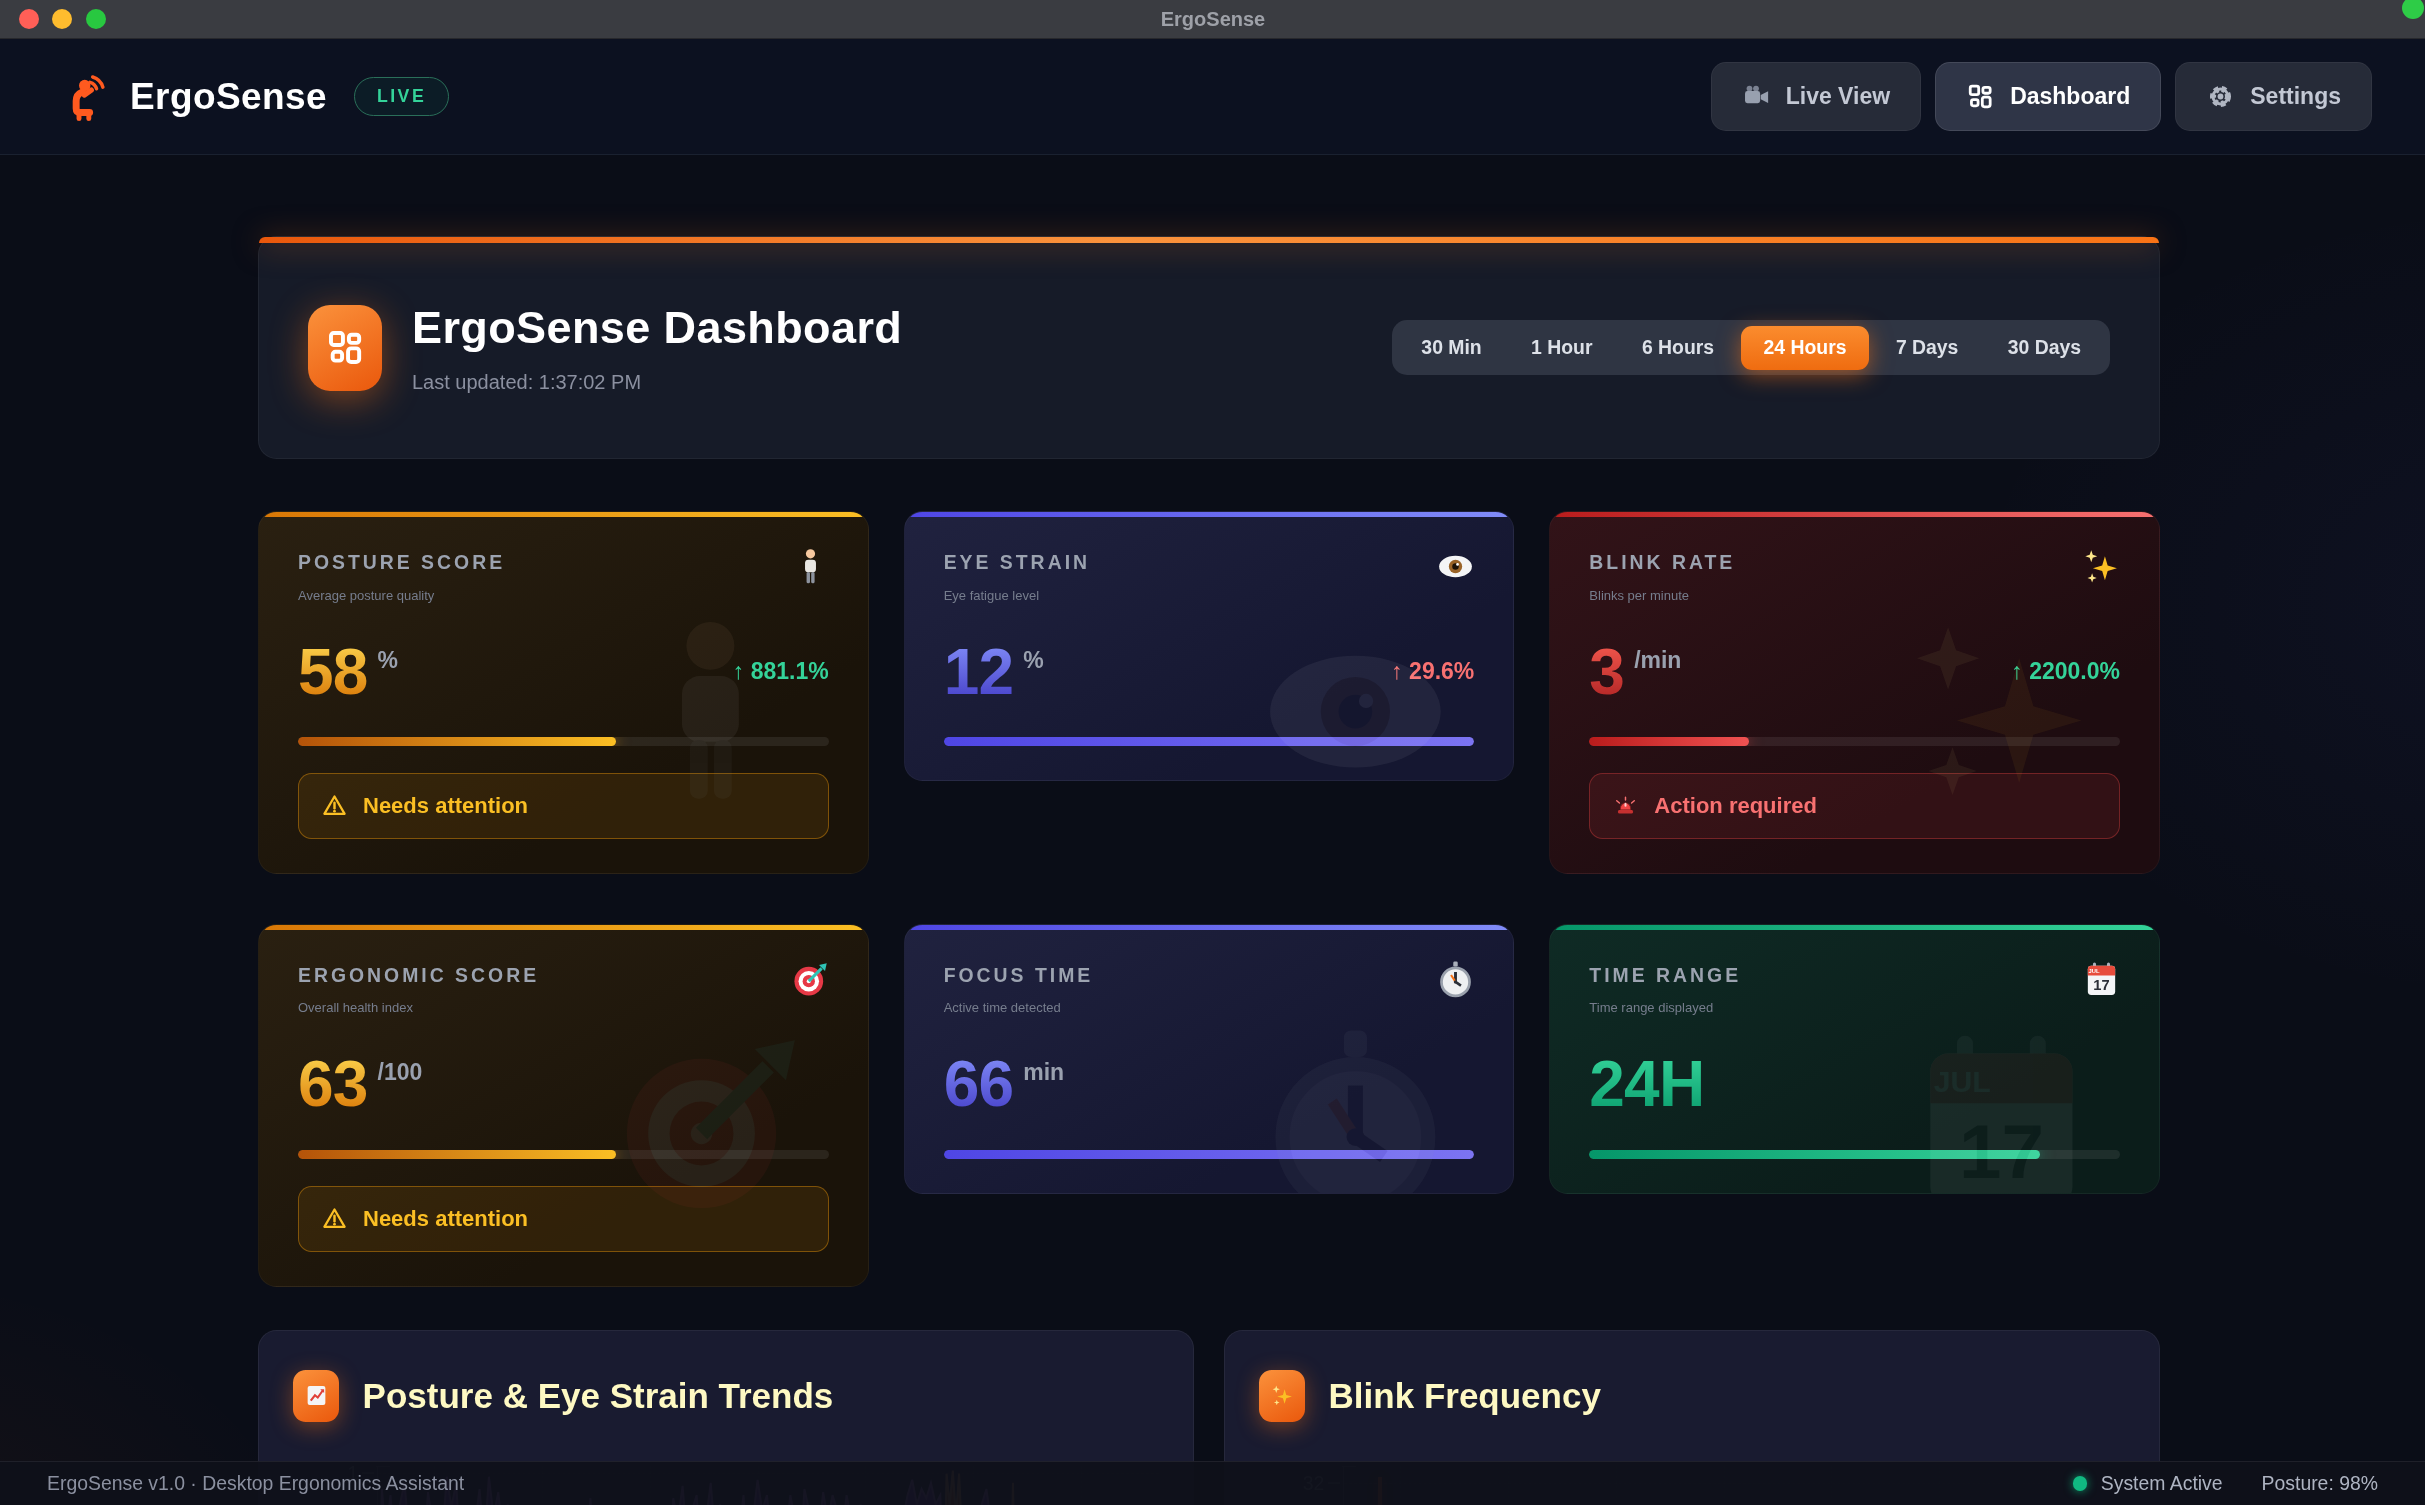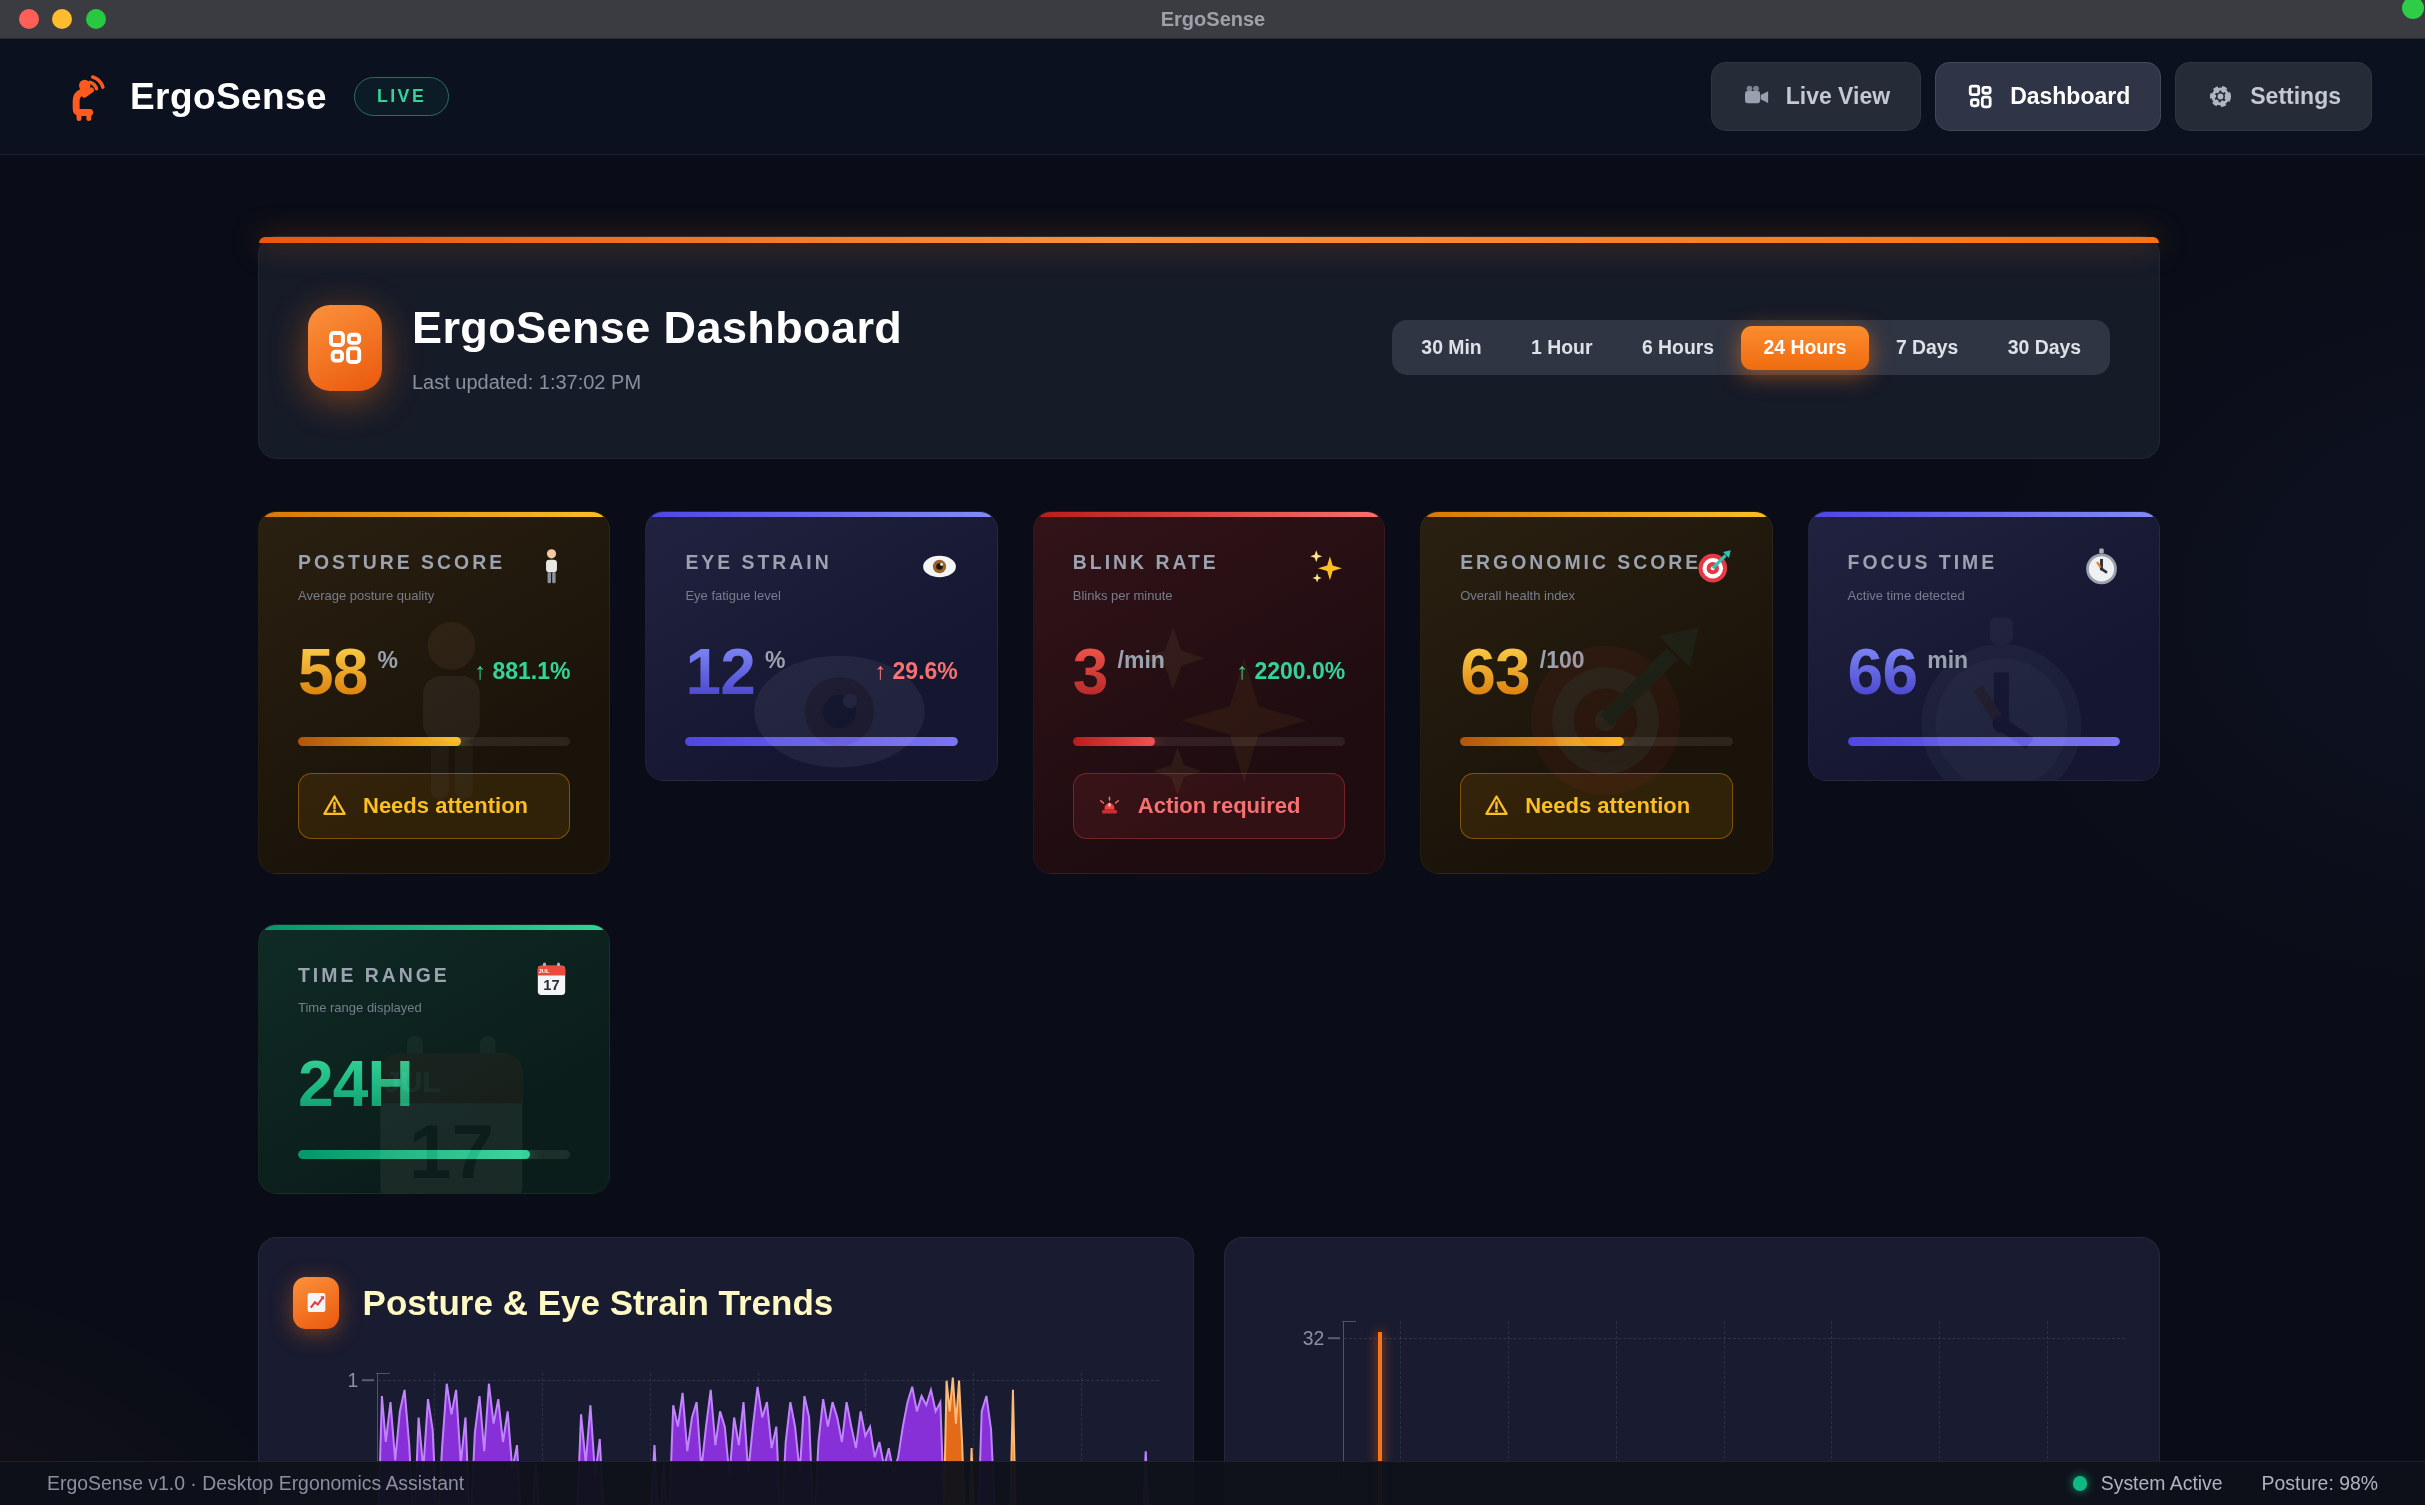--- a/index.html
+++ b/index.html
@@ -61,21 +61,21 @@
   .hero-title{ font-size:45px; font-weight:800; color:#ffffff; letter-spacing:0.4px;}
   .hero-updated{ font-size:20px; color:#8b90a0; margin-top:17px;}
   .time-control{ margin-left:auto; background:rgba(52,58,72,0.85); border-radius:15px;
     padding:5.9px; display:flex; gap:3.4px; align-items:center;}
   .time-btn{ height:44px; padding:0 23px; border-radius:11px; display:flex; align-items:center;
     font-size:19.4px; font-weight:600; color:#dde1e8; cursor:pointer; white-space:nowrap;}
   .time-btn.active{ background:linear-gradient(180deg,#fb8c2e,#ef6c10); color:#fff; font-weight:700;
     box-shadow:0 5px 22px rgba(249,115,22,0.55);}
 
   
-  .metrics{ margin-top:52px; display:grid; grid-template-columns:repeat(5,1fr);
+  .metrics{ margin-top:52px; display:grid; grid-template-columns:repeat(3,1fr);
     column-gap:35px; row-gap:50px; align-items:start;}
   .card{ position:relative; border-radius:18.6px; padding:39px 39px 34px;
     border:0.8px solid rgba(255,255,255,0.04); overflow:hidden;}
   .card-topbar{ position:absolute; top:0; left:0; right:0; height:5px;}
   .card.amber{ background:linear-gradient(150deg,#2a2011,#1a1309 70%);}
   .card.amber .card-topbar{ background:linear-gradient(90deg,#d97706,#fbbf24);}
   .card.purple{ background:linear-gradient(150deg,#20223f,#151731 70%);}
   .card.purple .card-topbar{ background:linear-gradient(90deg,#4f46e5,#818cf8);}
   .card.red{ background:linear-gradient(150deg,#321318,#1e0c10 70%);}
   .card.red .card-topbar{ background:linear-gradient(90deg,#b91c1c,#f87171);}
@@ -457,20 +457,28 @@
             <div class="hgrid" style="top: 4.7619%;"></div>
             <svg viewBox="0 0 100 100" preserveAspectRatio="none">
               <path d="M 0 100 L 0 100.00 L 0.5 14.29 L 1 42.86 L 1.6 18.10 L 2.2 54.29 L 2.8 23.81 L 3.4 10.48 L 4 44.76 L 4.6 100.00 L 5.2 27.62 L 5.8 60.00 L 6.4 16.19 L 7 35.24 L 7.6 100.00 L 8.2 46.67 L 8.8 6.67 L 9.4 25.71 L 10 10.48 L 10.6 56.19 L 11.2 27.62 L 11.8 100.00 L 12.4 37.14 L 13 14.29 L 13.6 48.57 L 14.2 6.67 L 14.8 31.43 L 15.4 16.19 L 16 42.86 L 16.6 23.81 L 17.2 60.00 L 17.8 44.76 L 18.4 100.00 L 19.6 100.00 L 20.2 56.19 L 20.8 100.00 L 25.4 100.00 L 26 25.71 L 26.6 56.19 L 27.2 20.00 L 27.8 63.81 L 28.4 40.95 L 29 100.00 L 34.8 100.00 L 35.4 44.76 L 36 100.00 L 36.6 56.19 L 37.2 100.00 L 37.8 20.00 L 38.4 33.33 L 39 12.38 L 39.6 48.57 L 40.2 27.62 L 40.8 18.10 L 41.4 60.00 L 42 33.33 L 42.6 10.48 L 43.2 44.76 L 43.8 23.81 L 44.4 33.33 L 45 63.81 L 45.6 27.62 L 46.2 44.76 L 46.8 18.10 L 47.4 61.90 L 48 33.33 L 48.6 8.57 L 49.2 27.62 L 49.8 18.10 L 50.4 46.67 L 51 33.33 L 51.6 100.00 L 52.2 42.86 L 52.8 18.10 L 53.4 33.33 L 54 61.90 L 54.6 14.29 L 55.2 27.62 L 55.8 100.00 L 56.4 42.86 L 57 16.19 L 57.6 33.33 L 58.2 18.10 L 58.8 27.62 L 59.4 42.86 L 60 18.10 L 60.6 33.33 L 61.2 46.67 L 61.8 23.81 L 62.4 39.05 L 63 33.33 L 63.6 52.38 L 64.2 42.86 L 64.8 58.10 L 65.4 46.67 L 66 61.90 L 66.6 52.38 L 67.2 33.33 L 67.8 18.10 L 68.4 8.57 L 69 23.81 L 69.6 14.29 L 70.2 20.00 L 70.8 10.48 L 71.4 23.81 L 72 18.10 L 72.6 100.00 L 76.8 100.00 L 77.3 23.81 L 77.9 14.29 L 78.5 35.24 L 79.1 100.00 L 97.9 100.00 L 98.3 48.57 L 98.7 100.00 L 100 100.00 L 100 100 Z" fill="#9333ea" fill-opacity="0.9" stroke="#c084fc" stroke-width="2" vector-effect="non-scaling-stroke"></path>
               <path d="M 0 100 L 0 100.00 L 72.4 100.00 L 72.8 4.76 L 73.2 23.81 L 73.6 2.86 L 74 31.43 L 74.4 4.76 L 74.8 44.76 L 75.2 100.00 L 75.7 100.00 L 76 46.67 L 76.4 100.00 L 80.9 100.00 L 81.3 10.48 L 81.7 100.00 L 100 100.00 L 100 100 Z" fill="#f97316" fill-opacity="0.9" stroke="#fdba74" stroke-width="2" vector-effect="non-scaling-stroke"></path>
             </svg>
           </div>
       </div>
     </div>
 
     <div class="chart-card">
+      <div class="chart-head">
+        <div class="chart-icn">
+          <svg viewBox="0 0 24 24">
+              <use href="#i-sparkles"></use>
+            </svg>
+        </div>
+        <div class="chart-title">Blink Frequency</div>
+      </div>
       <div class="plot-row">
         <div class="y-gutter">
             <div class="y-tick" style="top: 10.7143%;"></div>
             <div class="y-label" style="top: 10.7143%;">32</div>
           </div>
         <div class="plot">
             <div class="vgrid" style="left: 7.2%;"></div>
             <div class="vgrid" style="left: 21%;"></div>
             <div class="vgrid" style="left: 34.8%;"></div>
             <div class="vgrid" style="left: 48.6%;"></div>

